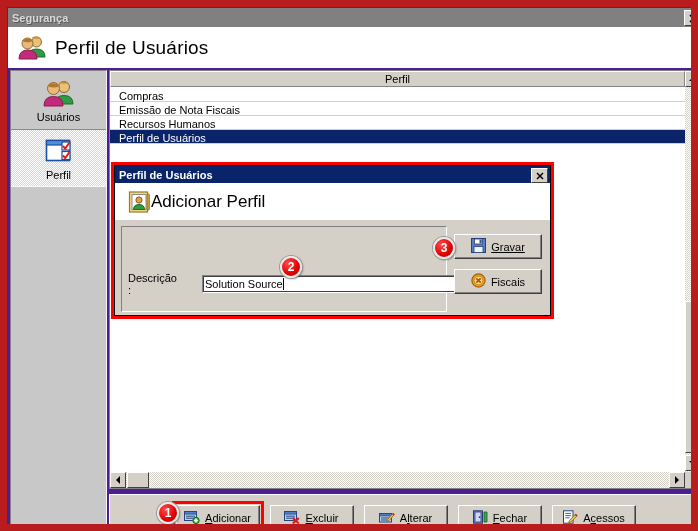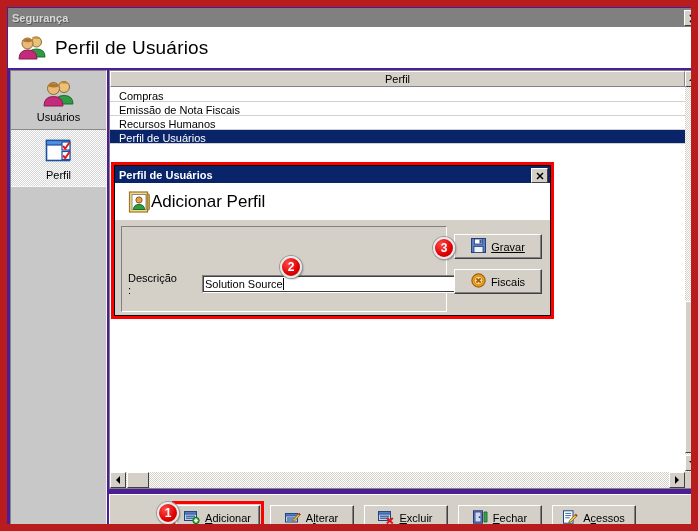--- a/index.html
+++ b/index.html
@@ -560,40 +560,40 @@
           <circle cx="12" cy="10.5" r="3.2" fill="#35b23a" stroke="#176b1a" stroke-width="1"></circle>
           <path d="M12 8.6 v3.8 M10.1 10.5 h3.8" stroke="#fff" stroke-width="1.4"></path>
         </svg>
       </span>
       <span class="btn-label"><u>A</u>dicionar</span>
     </div>
 
     <div class="btn95 tool-btn">
       <span>
         <svg width="16" height="14" viewBox="0 0 16 14">
+          <rect x="0.5" y="1.5" width="12" height="9" fill="#bcd2ef" stroke="#22447e" stroke-width="1"></rect>
+          <rect x="0.5" y="1.5" width="12" height="2.6" fill="#4f7fc8" stroke="#22447e" stroke-width=".8"></rect>
+          <path d="M2 6.2 h9 M2 8.2 h9" stroke="#22447e" stroke-width="1"></path>
+          <path d="M8.8 8 L14.8 13.4 M14.8 8 L8.8 13.4" stroke="#dd1515" stroke-width="2"></path>
+        </svg>
+      </span>
+      <span class="btn-label"><u>E</u>xcluir</span>
+    </div>
+
+    <div class="btn95 tool-btn">
+      <span>
+        <svg width="16" height="14" viewBox="0 0 16 14">
           <rect x="0.5" y="3.5" width="12" height="8.5" fill="#bcd2ef" stroke="#22447e" stroke-width="1"></rect>
           <rect x="0.5" y="3.5" width="12" height="2.4" fill="#4f7fc8" stroke="#22447e" stroke-width=".8"></rect>
           <path d="M2 8 h9 M2 10 h6" stroke="#22447e" stroke-width="1"></path>
           <path d="M8.5 9.5 L14 3.2 L15.4 4.4 L10 10.7 L7.8 11.4 Z" fill="#f0c85a" stroke="#8a6b14" stroke-width=".9"></path>
           <path d="M13.6 3.6 L15 4.8" stroke="#d02020" stroke-width="1.6"></path>
         </svg>
       </span>
       <span class="btn-label">A<u>l</u>terar</span>
-    </div>
-
-    <div class="btn95 tool-btn">
-      <span>
-        <svg width="16" height="14" viewBox="0 0 16 14">
-          <rect x="0.5" y="1.5" width="12" height="9" fill="#bcd2ef" stroke="#22447e" stroke-width="1"></rect>
-          <rect x="0.5" y="1.5" width="12" height="2.6" fill="#4f7fc8" stroke="#22447e" stroke-width=".8"></rect>
-          <path d="M2 6.2 h9 M2 8.2 h9" stroke="#22447e" stroke-width="1"></path>
-          <path d="M8.8 8 L14.8 13.4 M14.8 8 L8.8 13.4" stroke="#dd1515" stroke-width="2"></path>
-        </svg>
-      </span>
-      <span class="btn-label"><u>E</u>xcluir</span>
     </div>
 
     <div class="btn95 tool-btn">
       <span>
         <svg width="16" height="14" viewBox="0 0 16 14">
           <rect x="1.5" y="0.8" width="9" height="12.4" fill="#7a8fd0" stroke="#2a3a78" stroke-width="1"></rect>
           <rect x="3" y="2" width="6" height="10" fill="#cfd8f2" stroke="#2a3a78" stroke-width=".8"></rect>
           <circle cx="7.6" cy="7.2" r="0.9" fill="#2a3a78"></circle>
           <path d="M12 2 h3 v10 h-3z" fill="#3aa84a" stroke="#18662a" stroke-width=".9"></path>
         </svg>

